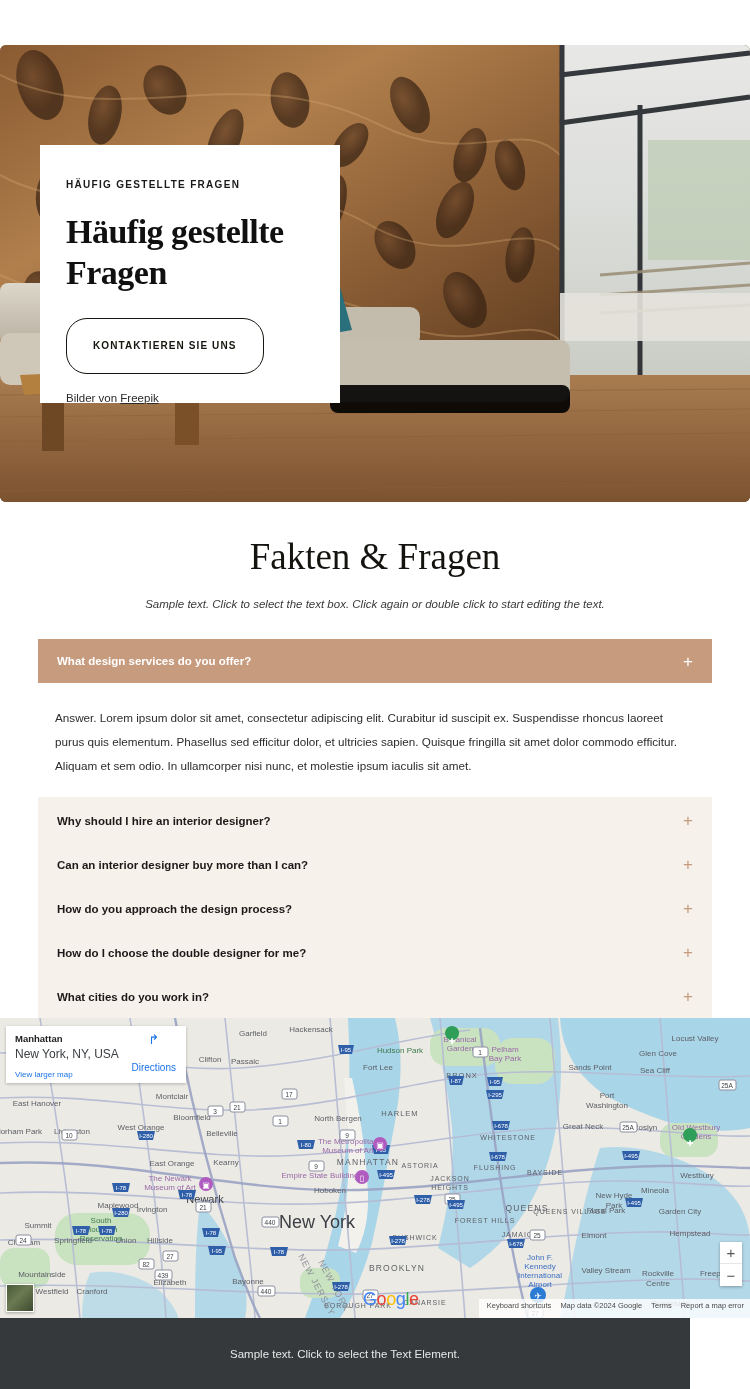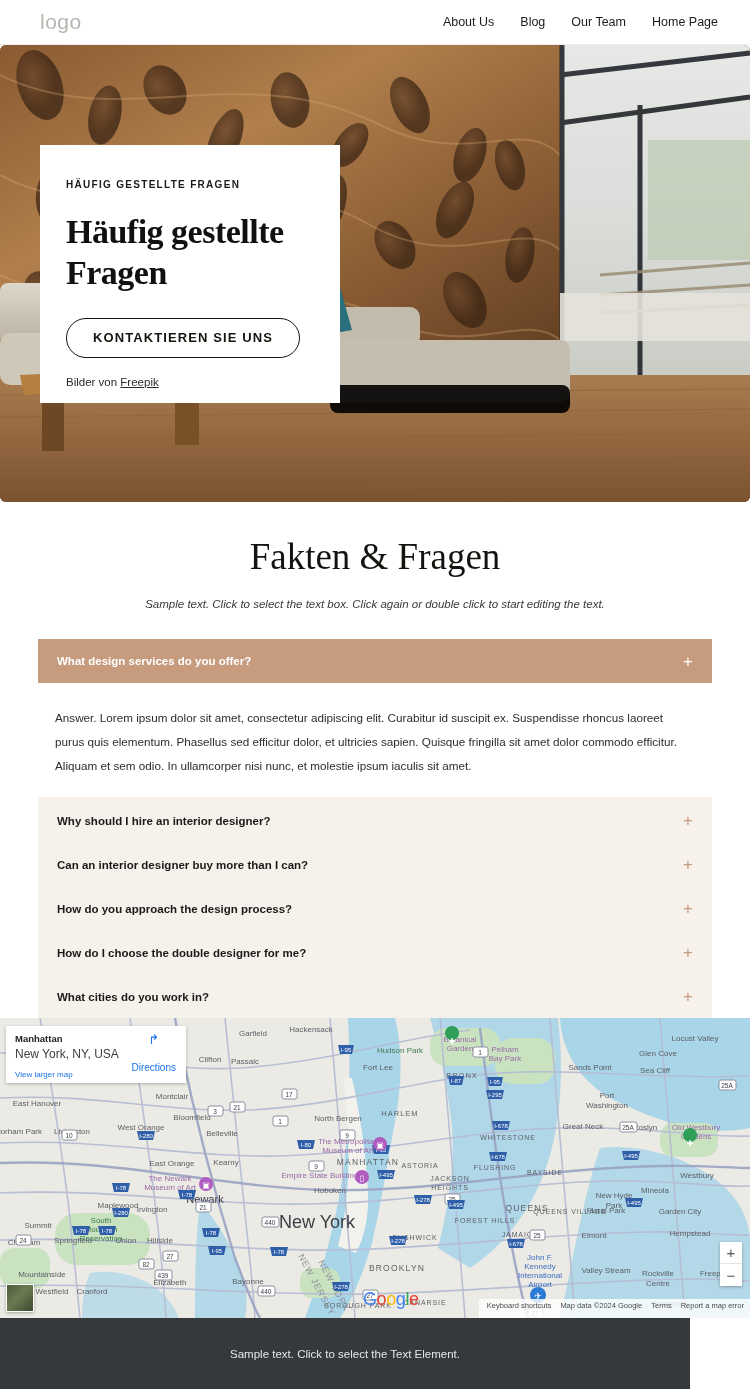--- a/index.html
+++ b/index.html
@@ -69,26 +69,26 @@
     font-weight: bold;
     font-size: 34px;
     line-height: 1.2;
     color: #111010;
     letter-spacing: -0.5px;
     margin-bottom: 24px;
   }
   .cta {
     display: inline-flex;
     align-items: center; justify-content: center;
-    height: 40px;
+    height: 56px;
     padding: 12px 26px;
     border: 1.5px solid #17150f;
     border-radius: 21px;
     background: transparent;
-    font-size: 13px;
+    font-size: 10px;
     font-weight: bold;
     letter-spacing: 1.1px;
     color: #17150f;
     cursor: pointer;
     font-family: "Liberation Sans", sans-serif;
   }
   .credit {
     margin-top: 18px;
     font-size: 11.5px;
     color: #2b2b2b;
@@ -210,29 +210,20 @@
     background: #35393b;
     display: flex; align-items: center; justify-content: center;
   }
   .footer .ftxt { font-size: 11.5px; color: #e6e6e6; }
 </style>
 </head>
 <body>
 
 <div class="page">
 
-  <div class="header">
-    <div class="logo">logo</div>
-    <div class="nav">
-      <a href="#">About Us</a>
-      <a href="#">Blog</a>
-      <a href="#">Our Team</a>
-      <a href="#">Home Page</a>
-    </div>
-  </div>
 
   <div class="hero">
     <div class="hero-photo">
       <svg viewBox="0 0 750 457" preserveAspectRatio="none" xmlns="http://www.w3.org/2000/svg">
         <defs>
           <linearGradient id="wood" x1="0" y1="0" x2="1" y2="1">
             <stop offset="0%" stop-color="#8a5a32"></stop>
             <stop offset="35%" stop-color="#b07f4c"></stop>
             <stop offset="65%" stop-color="#8d5f36"></stop>
             <stop offset="100%" stop-color="#5e3c20"></stop>

